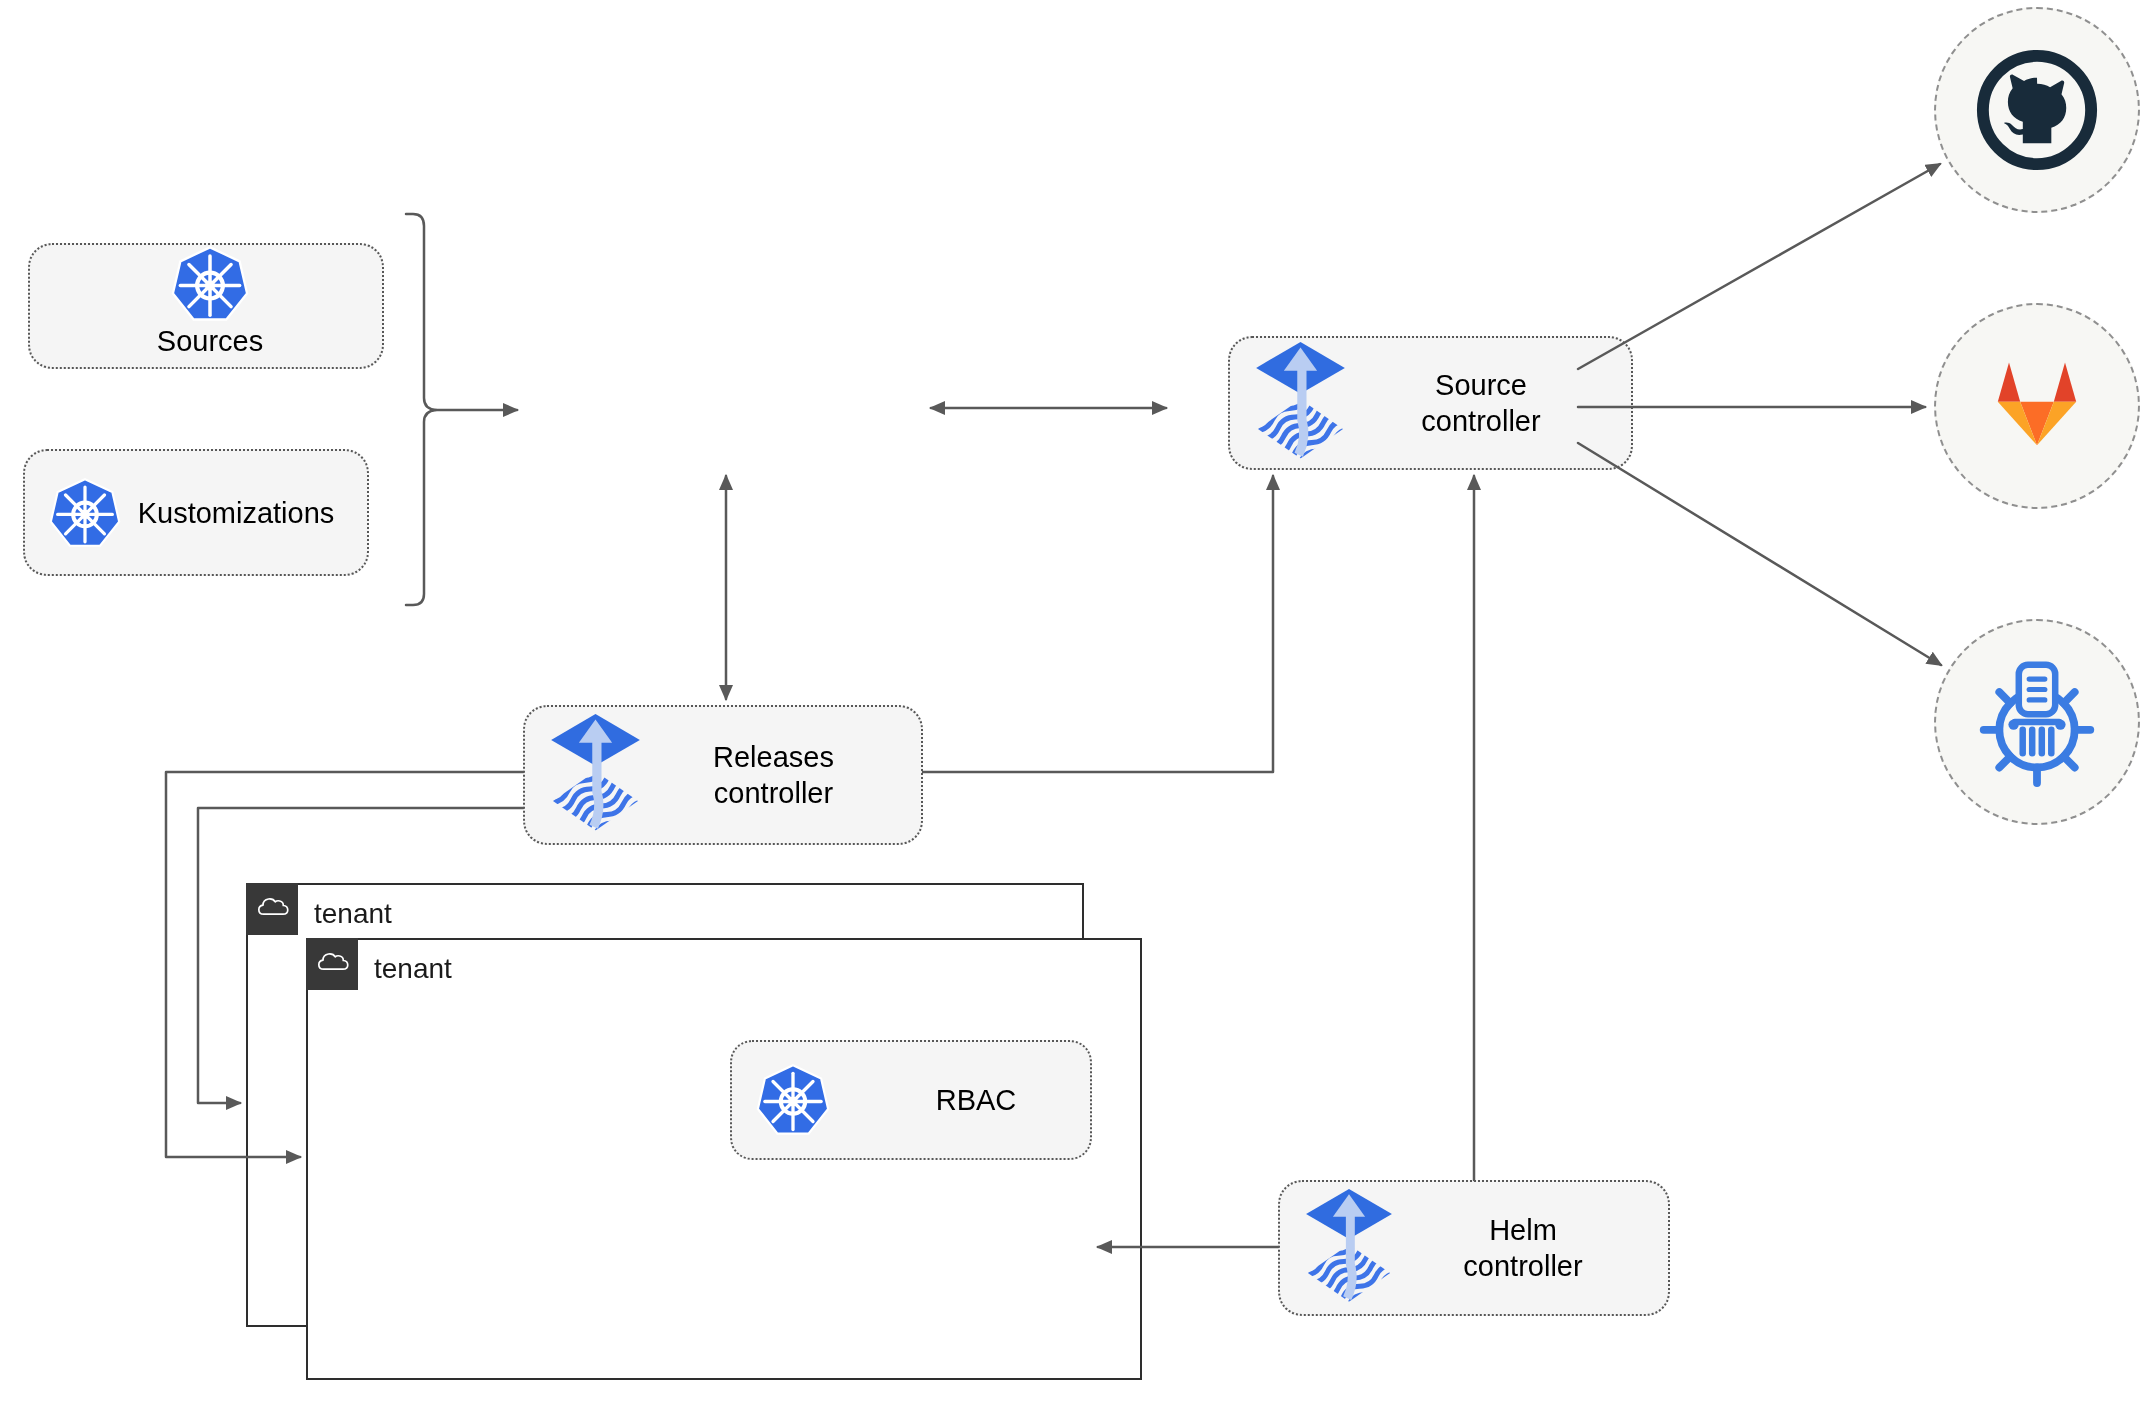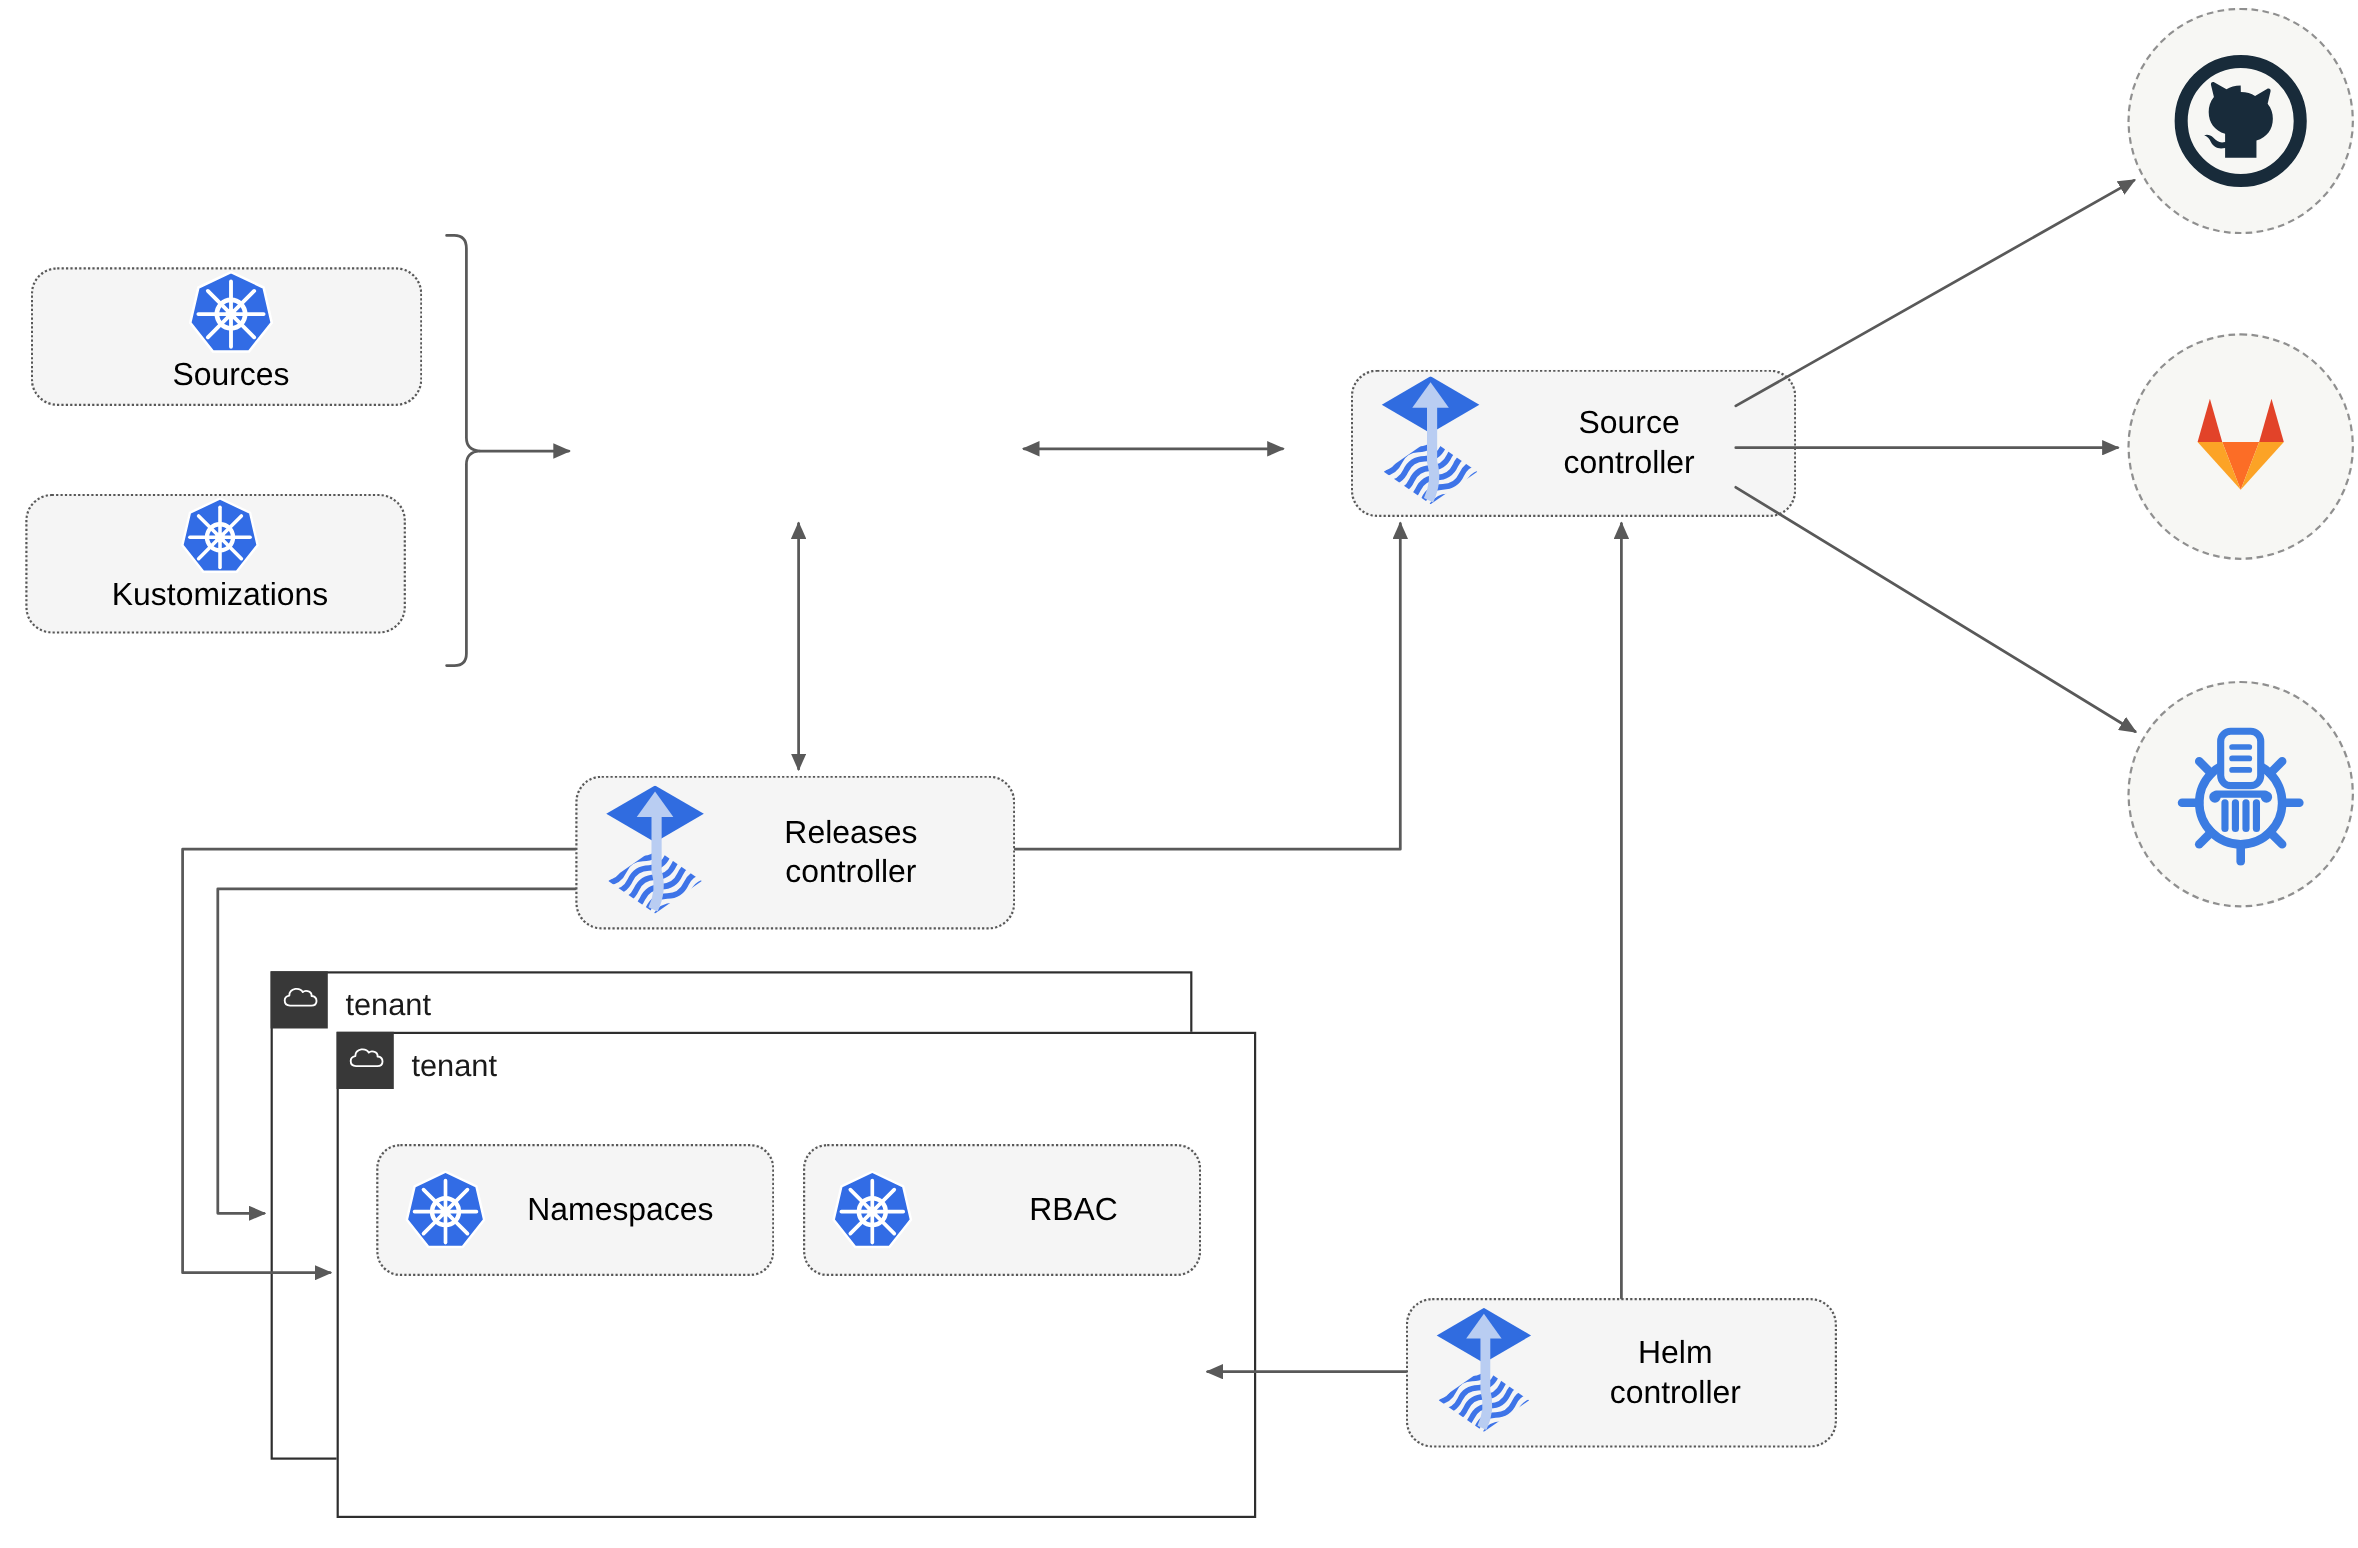--- a/index.html
+++ b/index.html
@@ -162,21 +162,21 @@
     <span class="tname">tenant</span>
   </div>
 
   <div class="node" style="left:28px; top:243px; width:356px; height:126px;flex-direction:column;">
     <svg class="ni" style="width:78px;height:78px">
         <use href="#sym-k8s"></use>
       </svg>
     <div class="label">Sources</div>
   </div>
 
-  <div class="node" style="left:23px; top:449px; width:346px; height:127px;flex-direction:column;">
+  <div class="node" style="left:23px; top:449px; width:346px; height:127px;">
     <svg class="ni" style="width:72px;height:72px">
         <use href="#sym-k8s"></use>
       </svg>
     <div class="label">Kustomizations</div>
   </div>
 
 
   <div class="node" style="left:1228px; top:336px; width:405px; height:134px;justify-content:space-between;">
     <svg class="ni" style="width:93px;height:122px">
         <use href="#sym-flux"></use>
@@ -200,26 +200,20 @@
   <div class="node" style="left:1278px; top:1180px; width:392px; height:136px;">
     <svg class="ni" style="width:90px;height:118px">
         <use href="#sym-flux"></use>
       </svg>
     <div class="label">
       <div>Helm</div>
       <div>controller</div>
     </div>
   </div>
 
-  <div class="node" style="left:342px; top:1040px; width:362px; height:120px; border-radius:22px;">
-    <svg class="ni" style="width:74px;height:74px">
-        <use href="#sym-k8s"></use>
-      </svg>
-    <div class="label">Namespaces</div>
-  </div>
 
   <div class="node" style="left:730px; top:1040px; width:362px; height:120px; border-radius:22px;gap:48px;">
     <svg class="ni" style="width:74px;height:74px">
         <use href="#sym-k8s"></use>
       </svg>
     <div class="label">RBAC</div>
   </div>
 
 
 

